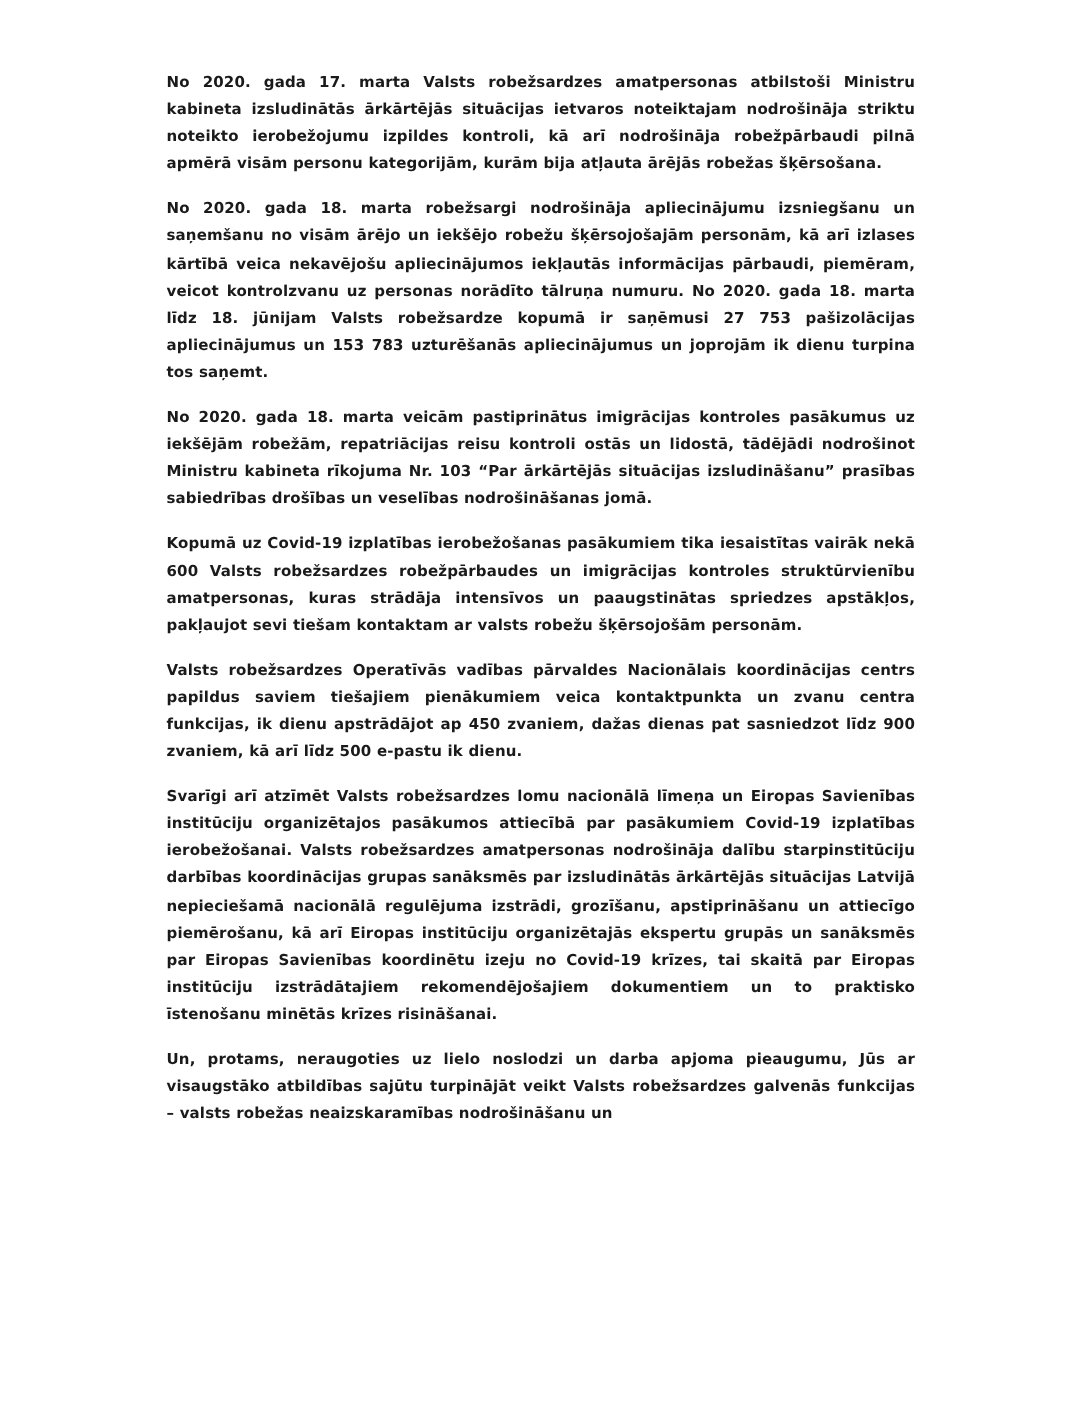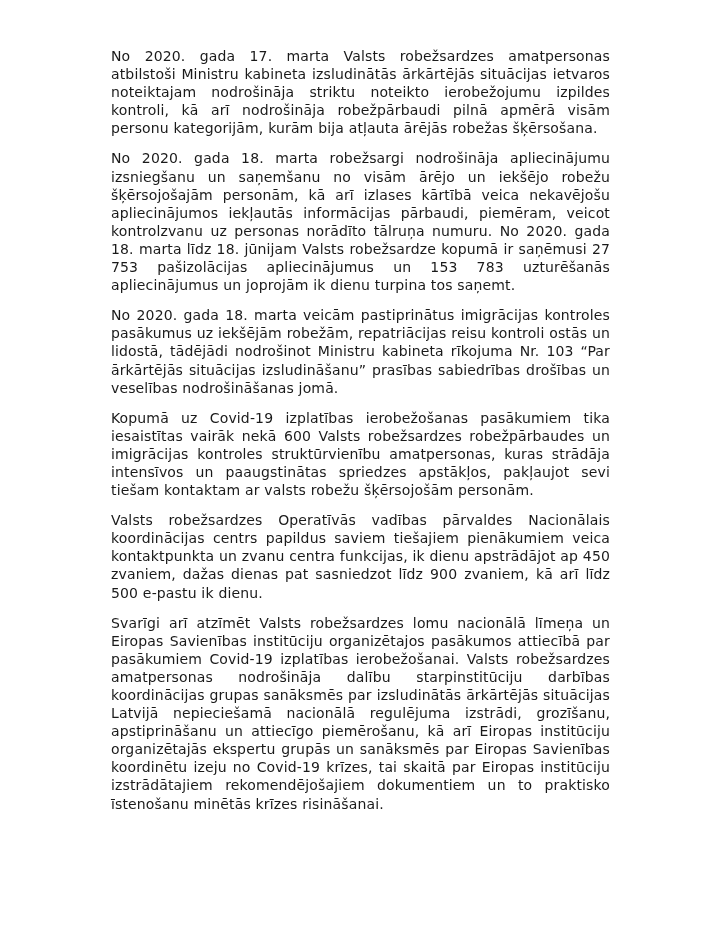--- a/index.html
+++ b/index.html
@@ -22,40 +22,42 @@
     box-sizing: border-box;
   }
   .page-body {
     position: absolute;
     left: 111px;
     top: 47px;
     width: 499px;
   }
   .doc-paragraph {
     margin: 0 0 12px 0;
-    font-size: 14px;
+    font-size: 10px;
     line-height: 18.1px;
     text-align: justify;
     text-justify: inter-word;
     letter-spacing: 0.01em;
     word-spacing: 0.01em;
     color: #1a1a1a;
     -webkit-hyphens: none;
     hyphens: none;
+    font-weight: bold;
   }
   .doc-paragraph:last-child {
     margin-bottom: 0;
   }
   
 </style>
 </head>
 <body>
 
 <div class="page">
   <div class="page-body">
     <p class="doc-paragraph">No 2020. gada 17. marta Valsts robežsardzes amatpersonas atbilstoši Ministru kabineta izsludinātās ārkārtējās situācijas ietvaros noteiktajam nodrošināja striktu noteikto ierobežojumu izpildes kontroli, kā arī nodrošināja robežpārbaudi pilnā apmērā visām personu kategorijām, kurām bija atļauta ārējās robežas šķērsošana.</p>
     <p class="doc-paragraph">No 2020. gada 18. marta robežsargi nodrošināja apliecinājumu izsniegšanu un saņemšanu no visām ārējo un iekšējo robežu šķērsojošajām personām, kā arī izlases kārtībā veica nekavējošu apliecinājumos iekļautās informācijas pārbaudi, piemēram, veicot kontrolzvanu uz personas norādīto tālruņa numuru. No 2020. gada 18. marta līdz 18. jūnijam Valsts robežsardze kopumā ir saņēmusi 27 753 pašizolācijas apliecinājumus un 153 783 uzturēšanās apliecinājumus un joprojām ik dienu turpina tos saņemt.</p>
     <p class="doc-paragraph">No 2020. gada 18. marta veicām pastiprinātus imigrācijas kontroles pasākumus uz iekšējām robežām, repatriācijas reisu kontroli ostās un lidostā, tādējādi nodrošinot Ministru kabineta rīkojuma Nr. 103  “Par ārkārtējās situācijas izsludināšanu” prasības sabiedrības drošības un veselības nodrošināšanas jomā.</p>
     <p class="doc-paragraph">Kopumā uz Covid-19 izplatības ierobežošanas pasākumiem tika iesaistītas vairāk nekā 600 Valsts robežsardzes robežpārbaudes un imigrācijas kontroles struktūrvienību amatpersonas, kuras strādāja intensīvos un paaugstinātas spriedzes apstākļos, pakļaujot sevi tiešam kontaktam ar valsts robežu šķērsojošām personām.</p>
     <p class="doc-paragraph">Valsts robežsardzes Operatīvās vadības pārvaldes Nacionālais koordinācijas centrs papildus saviem tiešajiem pienākumiem veica kontaktpunkta un zvanu centra funkcijas, ik dienu apstrādājot  ap 450 zvaniem, dažas dienas pat sasniedzot līdz 900 zvaniem, kā arī līdz 500 e-pastu ik dienu.</p>
     <p class="doc-paragraph">Svarīgi arī atzīmēt Valsts robežsardzes lomu nacionālā līmeņa un Eiropas Savienības institūciju organizētajos pasākumos attiecībā par pasākumiem Covid-19 izplatības ierobežošanai. Valsts robežsardzes amatpersonas nodrošināja dalību starpinstitūciju darbības koordinācijas grupas sanāksmēs par izsludinātās ārkārtējās situācijas Latvijā nepieciešamā nacionālā regulējuma izstrādi, grozīšanu, apstiprināšanu un attiecīgo piemērošanu, kā arī Eiropas institūciju organizētajās ekspertu grupās un sanāksmēs par Eiropas Savienības koordinētu izeju no Covid-19 krīzes, tai skaitā par Eiropas institūciju izstrādātajiem rekomendējošajiem dokumentiem un to praktisko īstenošanu minētās krīzes risināšanai.</p>
+    <p class="doc-paragraph">Un, protams, neraugoties uz lielo noslodzi un darba apjoma pieaugumu, Jūs ar visaugstāko atbildības sajūtu turpinājāt veikt Valsts robežsardzes galvenās funkcijas – valsts robežas neaizskaramības nodrošināšanu un</p>
   </div>
 </div>
 
 </body></html>

